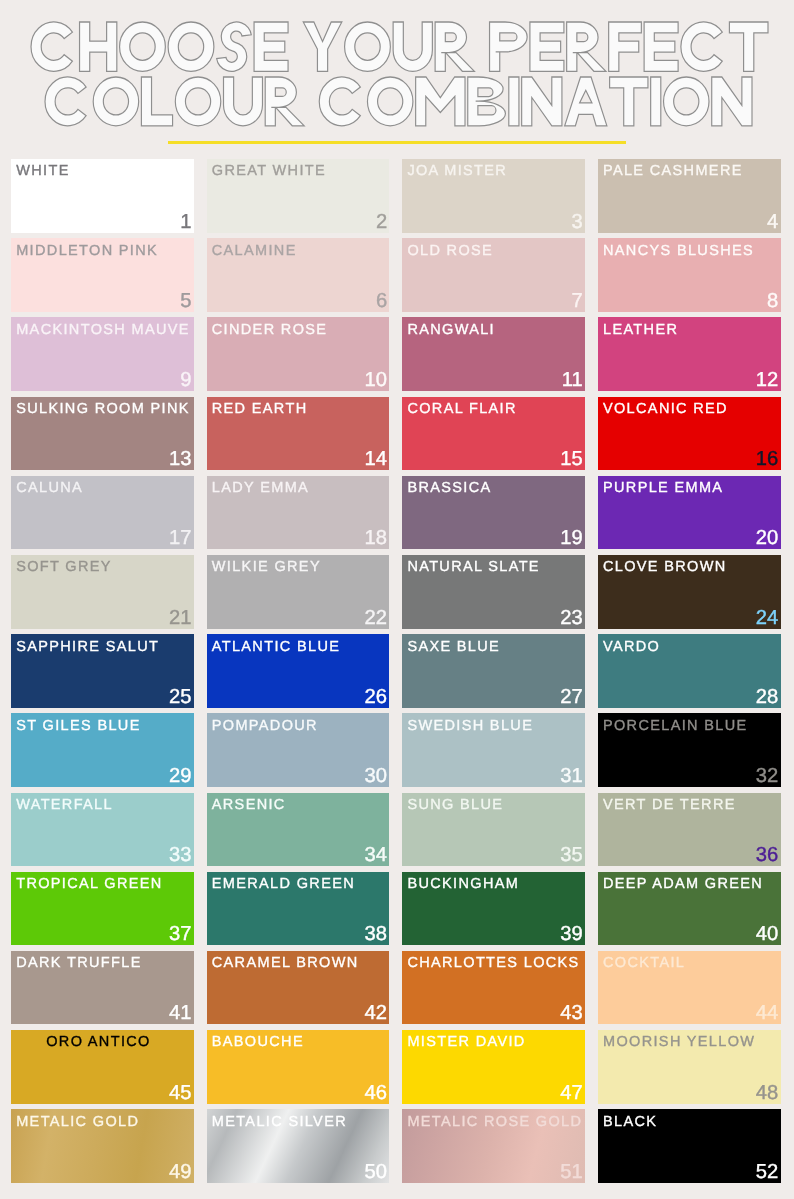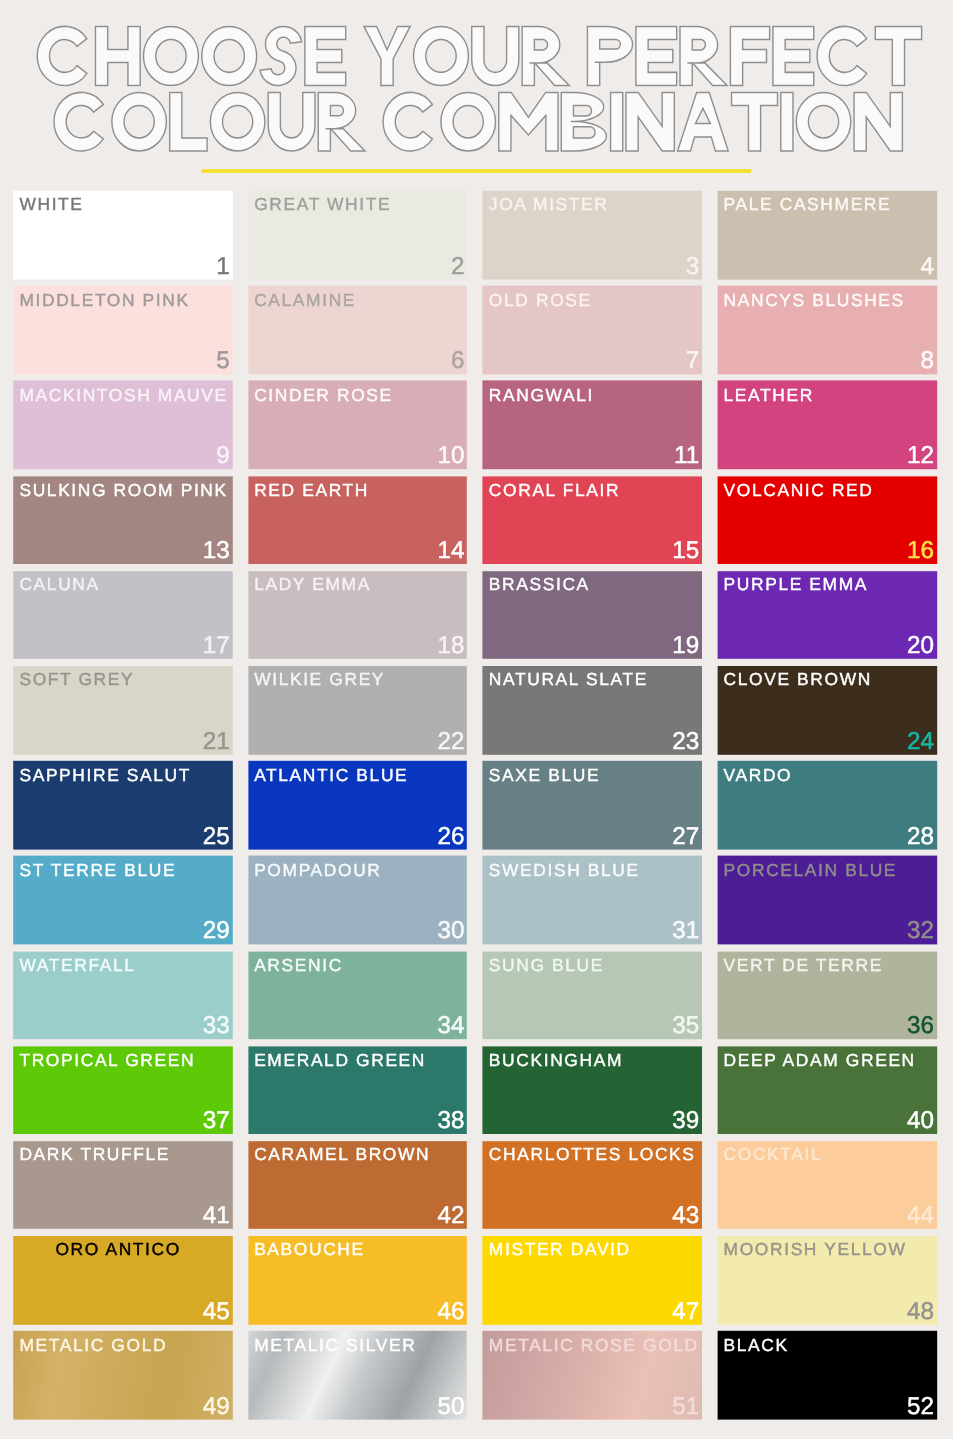--- a/index.html
+++ b/index.html
@@ -132,21 +132,21 @@
       <div class="sw" style="background: rgb(200, 98, 94);">
         <span class="nm" style="color: rgb(255, 255, 255);">RED EARTH</span>
         <span class="no" style="color: rgb(255, 255, 255);">14</span>
       </div>
       <div class="sw" style="background: rgb(224, 68, 85);">
         <span class="nm" style="color: rgb(255, 255, 255);">CORAL FLAIR</span>
         <span class="no" style="color: rgb(255, 255, 255);">15</span>
       </div>
       <div class="sw" style="background: rgb(229, 0, 0);">
         <span class="nm" style="color: rgb(255, 255, 255);">VOLCANIC RED</span>
-        <span class="no" style="color: #fde047;">16</span>
+        <span class="no" style="color: #0f172a;">16</span>
       </div>
       <div class="sw" style="background: rgb(194, 193, 199);">
         <span class="nm" style="color: rgb(243, 242, 244);">CALUNA</span>
         <span class="no" style="color: rgb(243, 242, 244);">17</span>
       </div>
       <div class="sw" style="background: rgb(200, 190, 192); padding-left: 48px;">
         <span class="nm" style="color: rgb(247, 243, 244);">LADY EMMA</span>
         <span class="no" style="color: rgb(247, 243, 244);">18</span>
       </div>
       <div class="sw" style="background: rgb(127, 104, 128);">
@@ -164,69 +164,69 @@
       <div class="sw" style="background: rgb(177, 176, 177);">
         <span class="nm" style="color: rgb(246, 245, 246);">WILKIE GREY</span>
         <span class="no" style="color: rgb(246, 245, 246);">22</span>
       </div>
       <div class="sw" style="background: rgb(119, 120, 120);">
         <span class="nm" style="color: rgb(255, 255, 255);">NATURAL SLATE</span>
         <span class="no" style="color: rgb(255, 255, 255);">23</span>
       </div>
       <div class="sw" style="background: rgb(61, 45, 28);">
         <span class="nm" style="color: rgb(255, 255, 255);">CLOVE BROWN</span>
-        <span class="no" style="color: #14b8a6;">24</span>
+        <span class="no" style="color: #7dd3fc;">24</span>
       </div>
       <div class="sw" style="background: rgb(26, 60, 110);">
         <span class="nm" style="color: rgb(255, 255, 255);">SAPPHIRE SALUT</span>
         <span class="no" style="color: rgb(255, 255, 255);">25</span>
       </div>
       <div class="sw" style="background: rgb(8, 54, 191);">
         <span class="nm" style="color: rgb(255, 255, 255);">ATLANTIC BLUE</span>
         <span class="no" style="color: rgb(255, 255, 255);">26</span>
       </div>
       <div class="sw" style="background: rgb(102, 128, 133);">
         <span class="nm" style="color: rgb(255, 255, 255);">SAXE BLUE</span>
         <span class="no" style="color: rgb(255, 255, 255);">27</span>
       </div>
       <div class="sw" style="background: rgb(62, 124, 128);">
         <span class="nm" style="color: rgb(255, 255, 255);">VARDO</span>
         <span class="no" style="color: rgb(255, 255, 255);">28</span>
       </div>
       <div class="sw" style="background: rgb(85, 172, 200);">
-        <span class="nm" style="color: rgb(255, 255, 255);">ST TERRE BLUE</span>
+        <span class="nm" style="color: rgb(255, 255, 255);">ST GILES BLUE</span>
         <span class="no" style="color: rgb(255, 255, 255);">29</span>
       </div>
       <div class="sw" style="background: rgb(156, 178, 192);">
         <span class="nm" style="color: rgb(247, 250, 251);">POMPADOUR</span>
         <span class="no" style="color: rgb(247, 250, 251);">30</span>
       </div>
       <div class="sw" style="background: rgb(172, 193, 197);">
         <span class="nm" style="color: rgb(248, 251, 251);">SWEDISH BLUE</span>
         <span class="no" style="color: rgb(248, 251, 251);">31</span>
       </div>
-      <div class="sw" style="background: #4c1d95; text-align: center;">
+      <div class="sw" style="background: #000000; text-align: center;">
         <span class="nm" style="color: rgb(144, 142, 138);">PORCELAIN BLUE</span>
         <span class="no" style="color: rgb(144, 142, 138);">32</span>
       </div>
       <div class="sw" style="background: rgb(155, 205, 203);">
         <span class="nm" style="color: rgb(242, 252, 251);">WATERFALL</span>
         <span class="no" style="color: rgb(242, 252, 251);">33</span>
       </div>
       <div class="sw" style="background: rgb(126, 178, 157);">
         <span class="nm" style="color: rgb(246, 252, 249);">ARSENIC</span>
         <span class="no" style="color: rgb(246, 252, 249);">34</span>
       </div>
       <div class="sw" style="background: rgb(182, 199, 182);">
         <span class="nm" style="color: rgb(242, 247, 241);">SUNG BLUE</span>
         <span class="no" style="color: rgb(242, 247, 241);">35</span>
       </div>
       <div class="sw" style="background: rgb(175, 180, 157);">
         <span class="nm" style="color: rgb(244, 246, 238);">VERT DE TERRE</span>
-        <span class="no" style="color: #14532d;">36</span>
+        <span class="no" style="color: #4c1d95;">36</span>
       </div>
       <div class="sw" style="background: rgb(93, 201, 7); padding-left: 48px;">
         <span class="nm" style="color: rgb(255, 255, 255);">TROPICAL GREEN</span>
         <span class="no" style="color: rgb(255, 255, 255);">37</span>
       </div>
       <div class="sw" style="background: rgb(44, 120, 107);">
         <span class="nm" style="color: rgb(255, 255, 255);">EMERALD GREEN</span>
         <span class="no" style="color: rgb(255, 255, 255);">38</span>
       </div>
       <div class="sw" style="background: rgb(35, 99, 52);">

